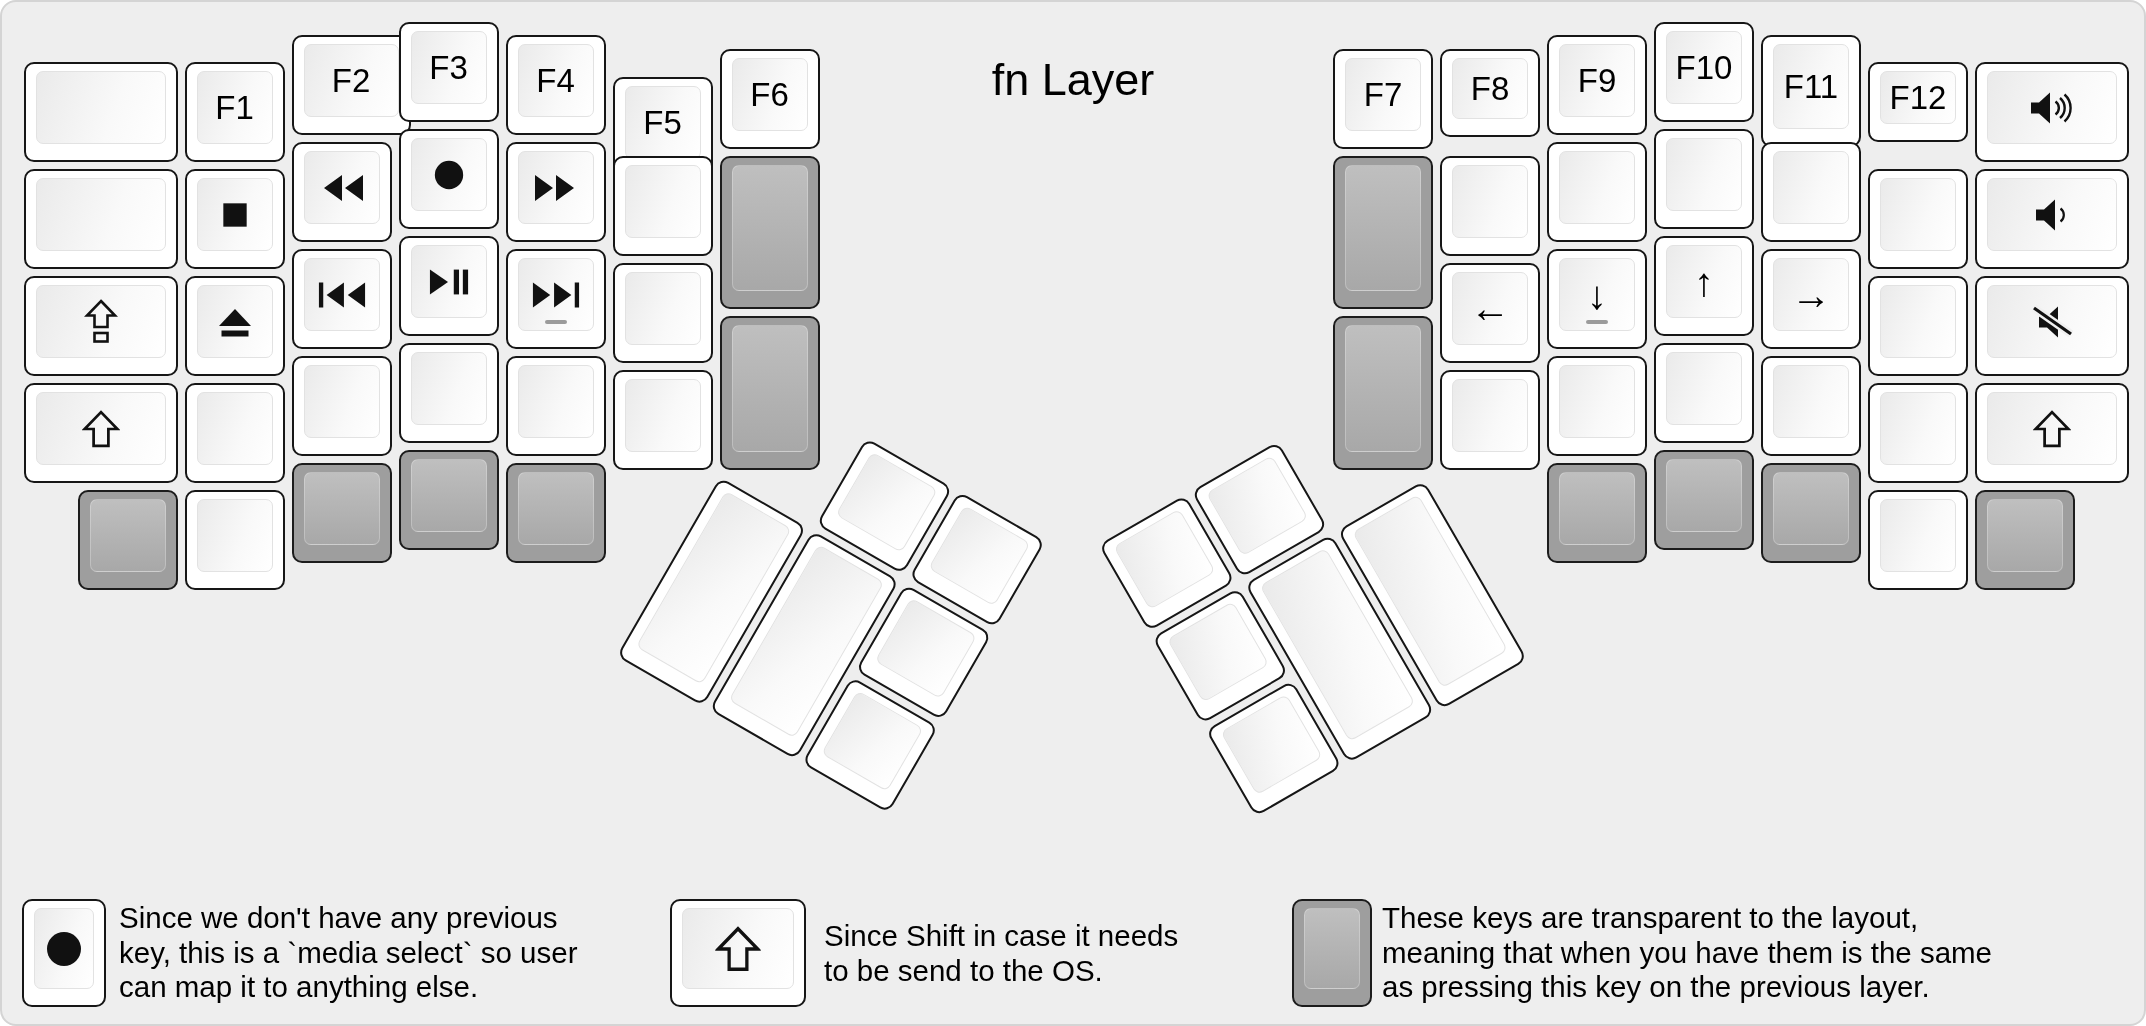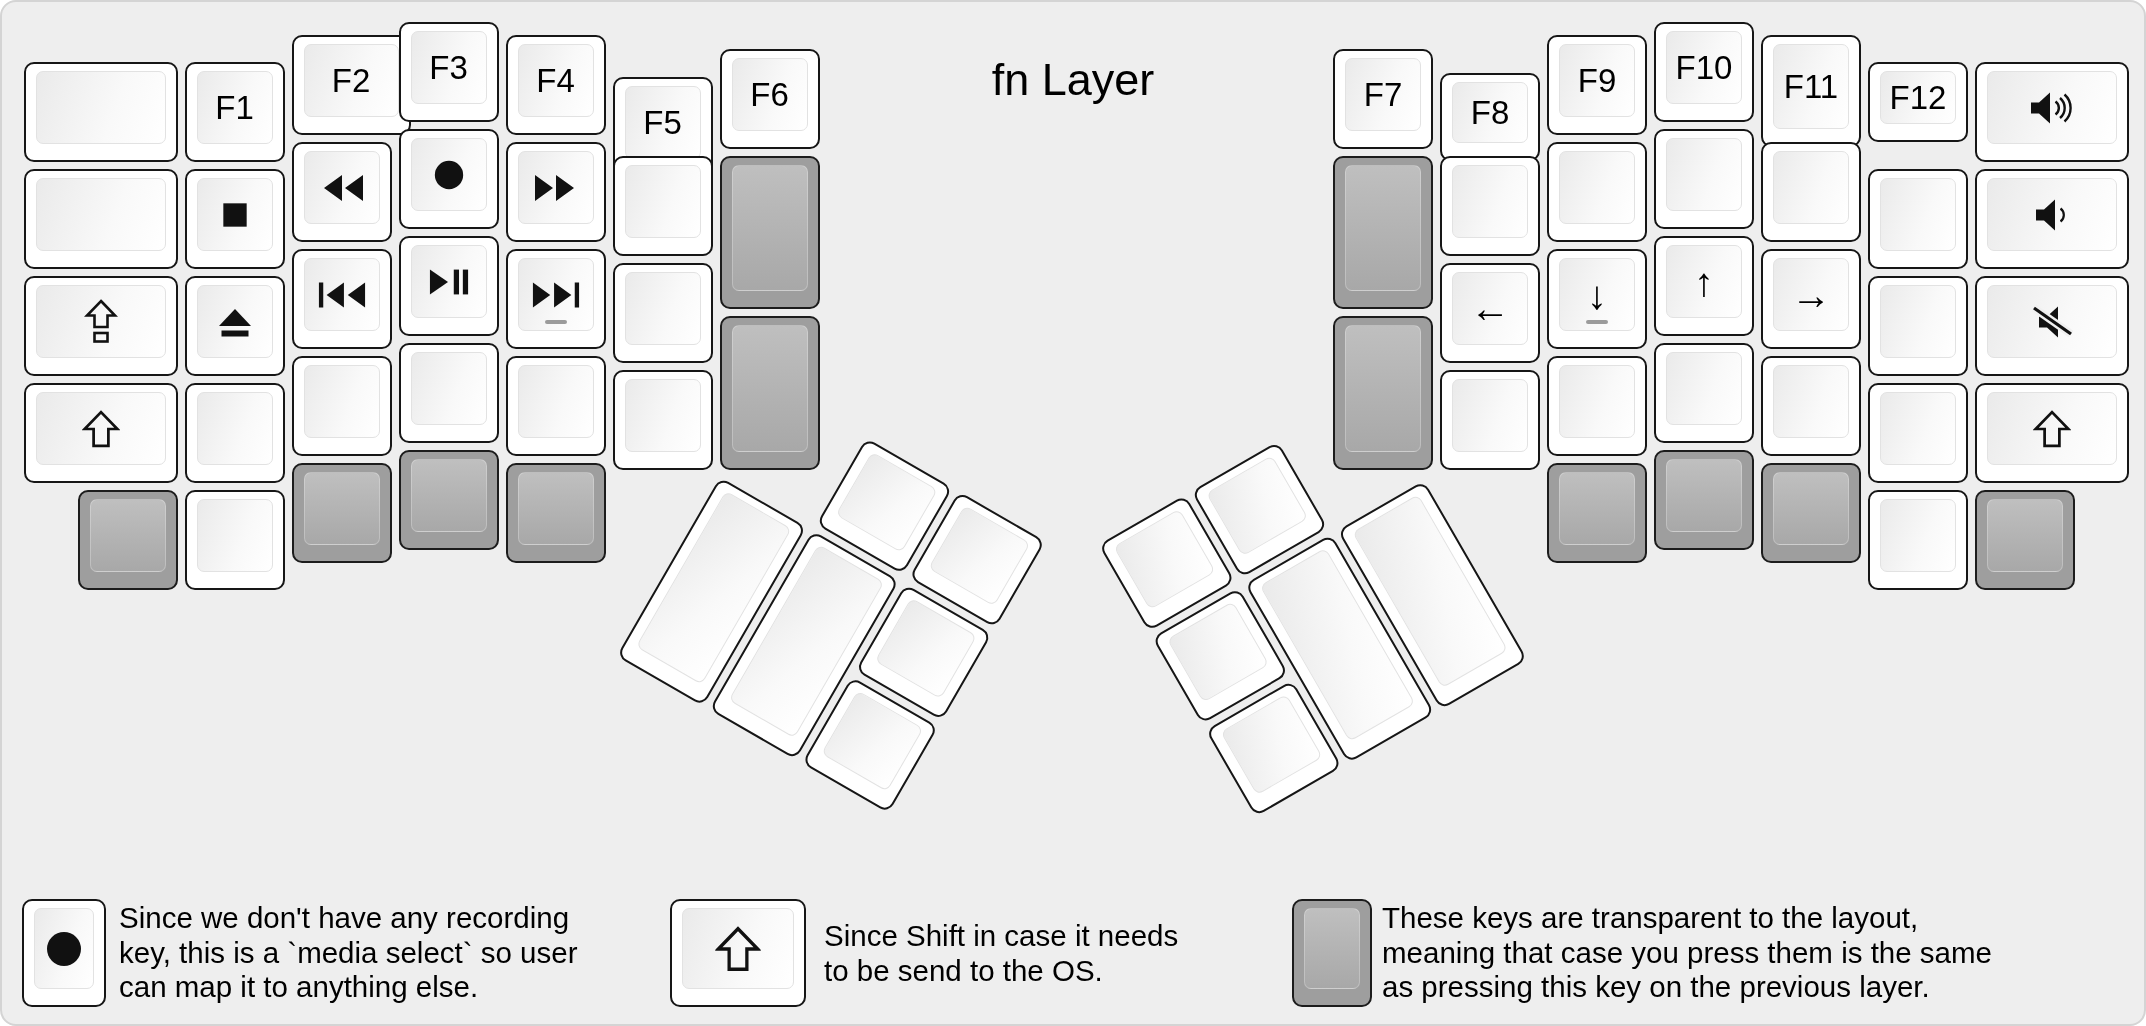--- a/index.html
+++ b/index.html
@@ -221,21 +221,21 @@
         <div class="cap"></div>
       </div>
       <div class="key gray" style="width: 100px; height: 100px; left: 503.5px; top: 461.375px;">
         <div class="cap"></div>
       </div>
       <div class="key white" style="width: 100px; height: 100px; left: 1331px; top: 46.75px; padding-left: 32px;">
         <div class="cap">
           <span class="lbl">F7</span>
         </div>
       </div>
-      <div class="key white" style="width: 100px; height: 88px; left: 1438px; top: 46.75px; margin-top: 24px;">
+      <div class="key white" style="width: 100px; height: 88px; left: 1438px; top: 46.75px;">
         <div class="cap">
           <span class="lbl">F8</span>
         </div>
       </div>
       <div class="key white" style="width: 100px; height: 100px; left: 1545px; top: 33.375px;">
         <div class="cap">
           <span class="lbl">F9</span>
         </div>
       </div>
       <div class="key white" style="width: 100px; height: 100px; left: 1652px; top: 20px;">
@@ -412,34 +412,34 @@
   <div id="legend">
       <div class="key white" style="width: 84px; height: 108px; left: 20px; top: 897px;">
         <div class="cap">
           <span class="ic">
             <svg width="34" height="34" viewBox="0 0 36 36">
               <circle cx="18" cy="18" r="15" fill="#111"></circle>
             </svg>
           </span>
         </div>
       </div>
-      <div class="legend-text" style="left: 117px;">Since we don't have any recording
+      <div class="legend-text" style="left: 117px;">Since we don't have any previous
 key, this is a `media select` so user
 can map it to anything else.</div>
       <div class="key white" style="width: 136px; height: 108px; left: 668px; top: 897px;">
         <div class="cap">
           <span class="ic">
             <svg width="38" height="40" viewBox="0 0 36 36">
               <path d="M18 2 L33.5 18 H25 V34 H11 V18 H2.5 Z" fill="none" stroke="#111" stroke-width="2.6"></path>
             </svg>
           </span>
         </div>
       </div>
       <div class="legend-text" style="left: 822px;">Since Shift in case it needs
 to be send to the OS.</div>
       <div class="key gray" style="width: 80px; height: 108px; left: 1290px; top: 897px;">
         <div class="cap"></div>
       </div>
       <div class="legend-text" style="left: 1380px;">These keys are transparent to the layout,
-meaning that case you press them is the same
+meaning that when you have them is the same
 as pressing this key on the previous layer.</div>
     </div>
 </div>
 
 </body></html>

